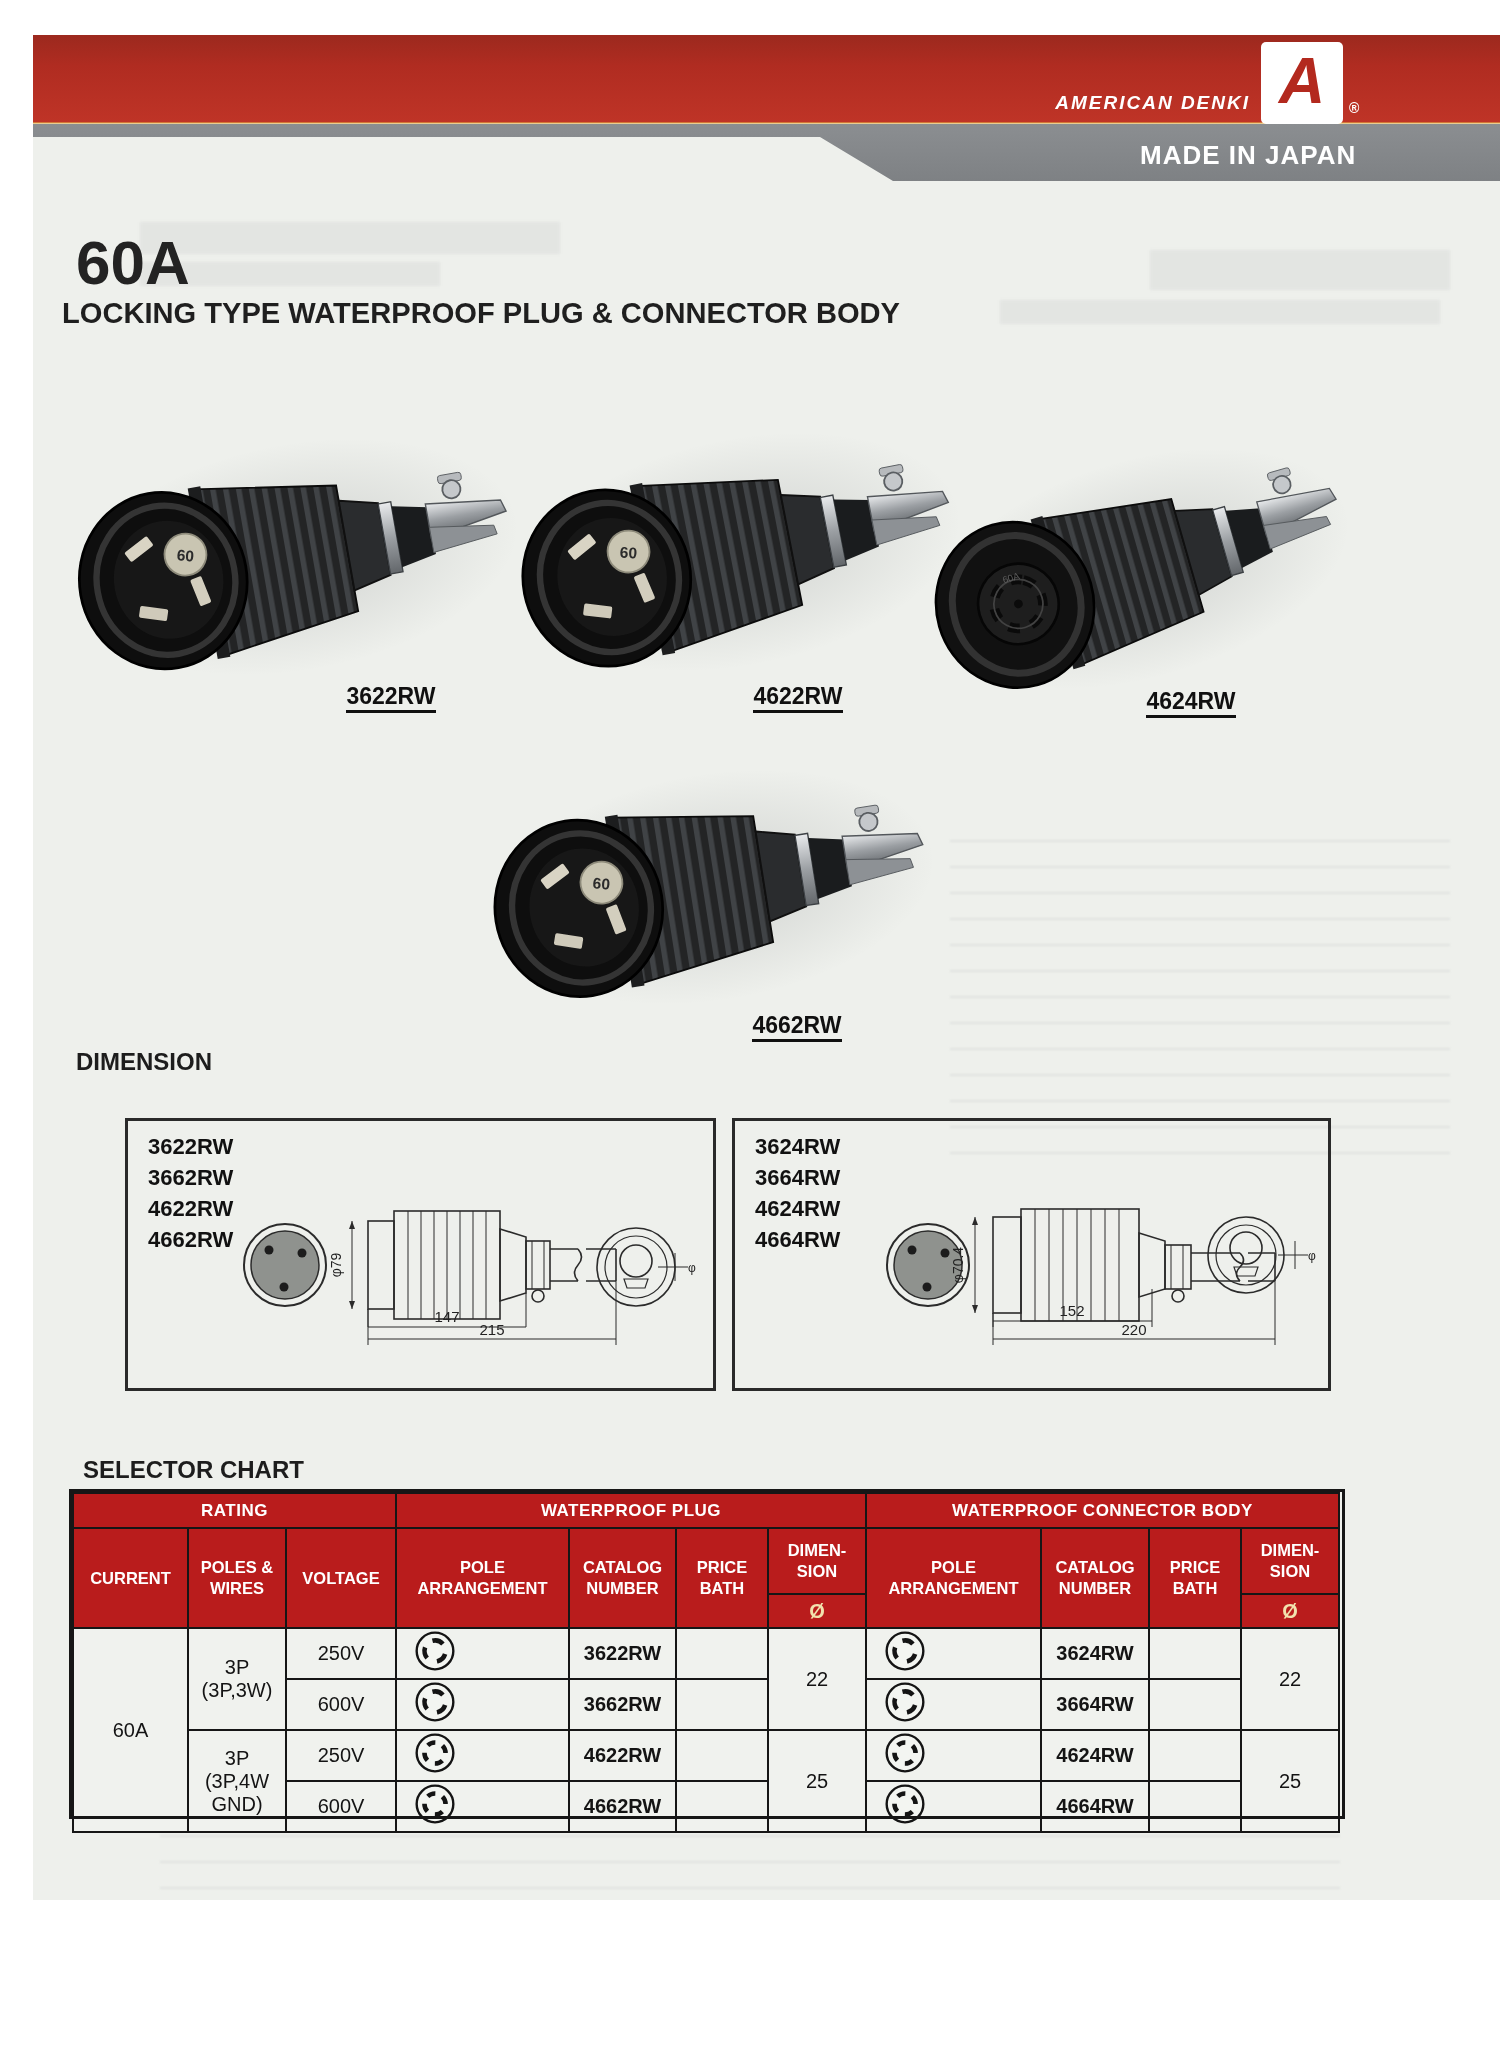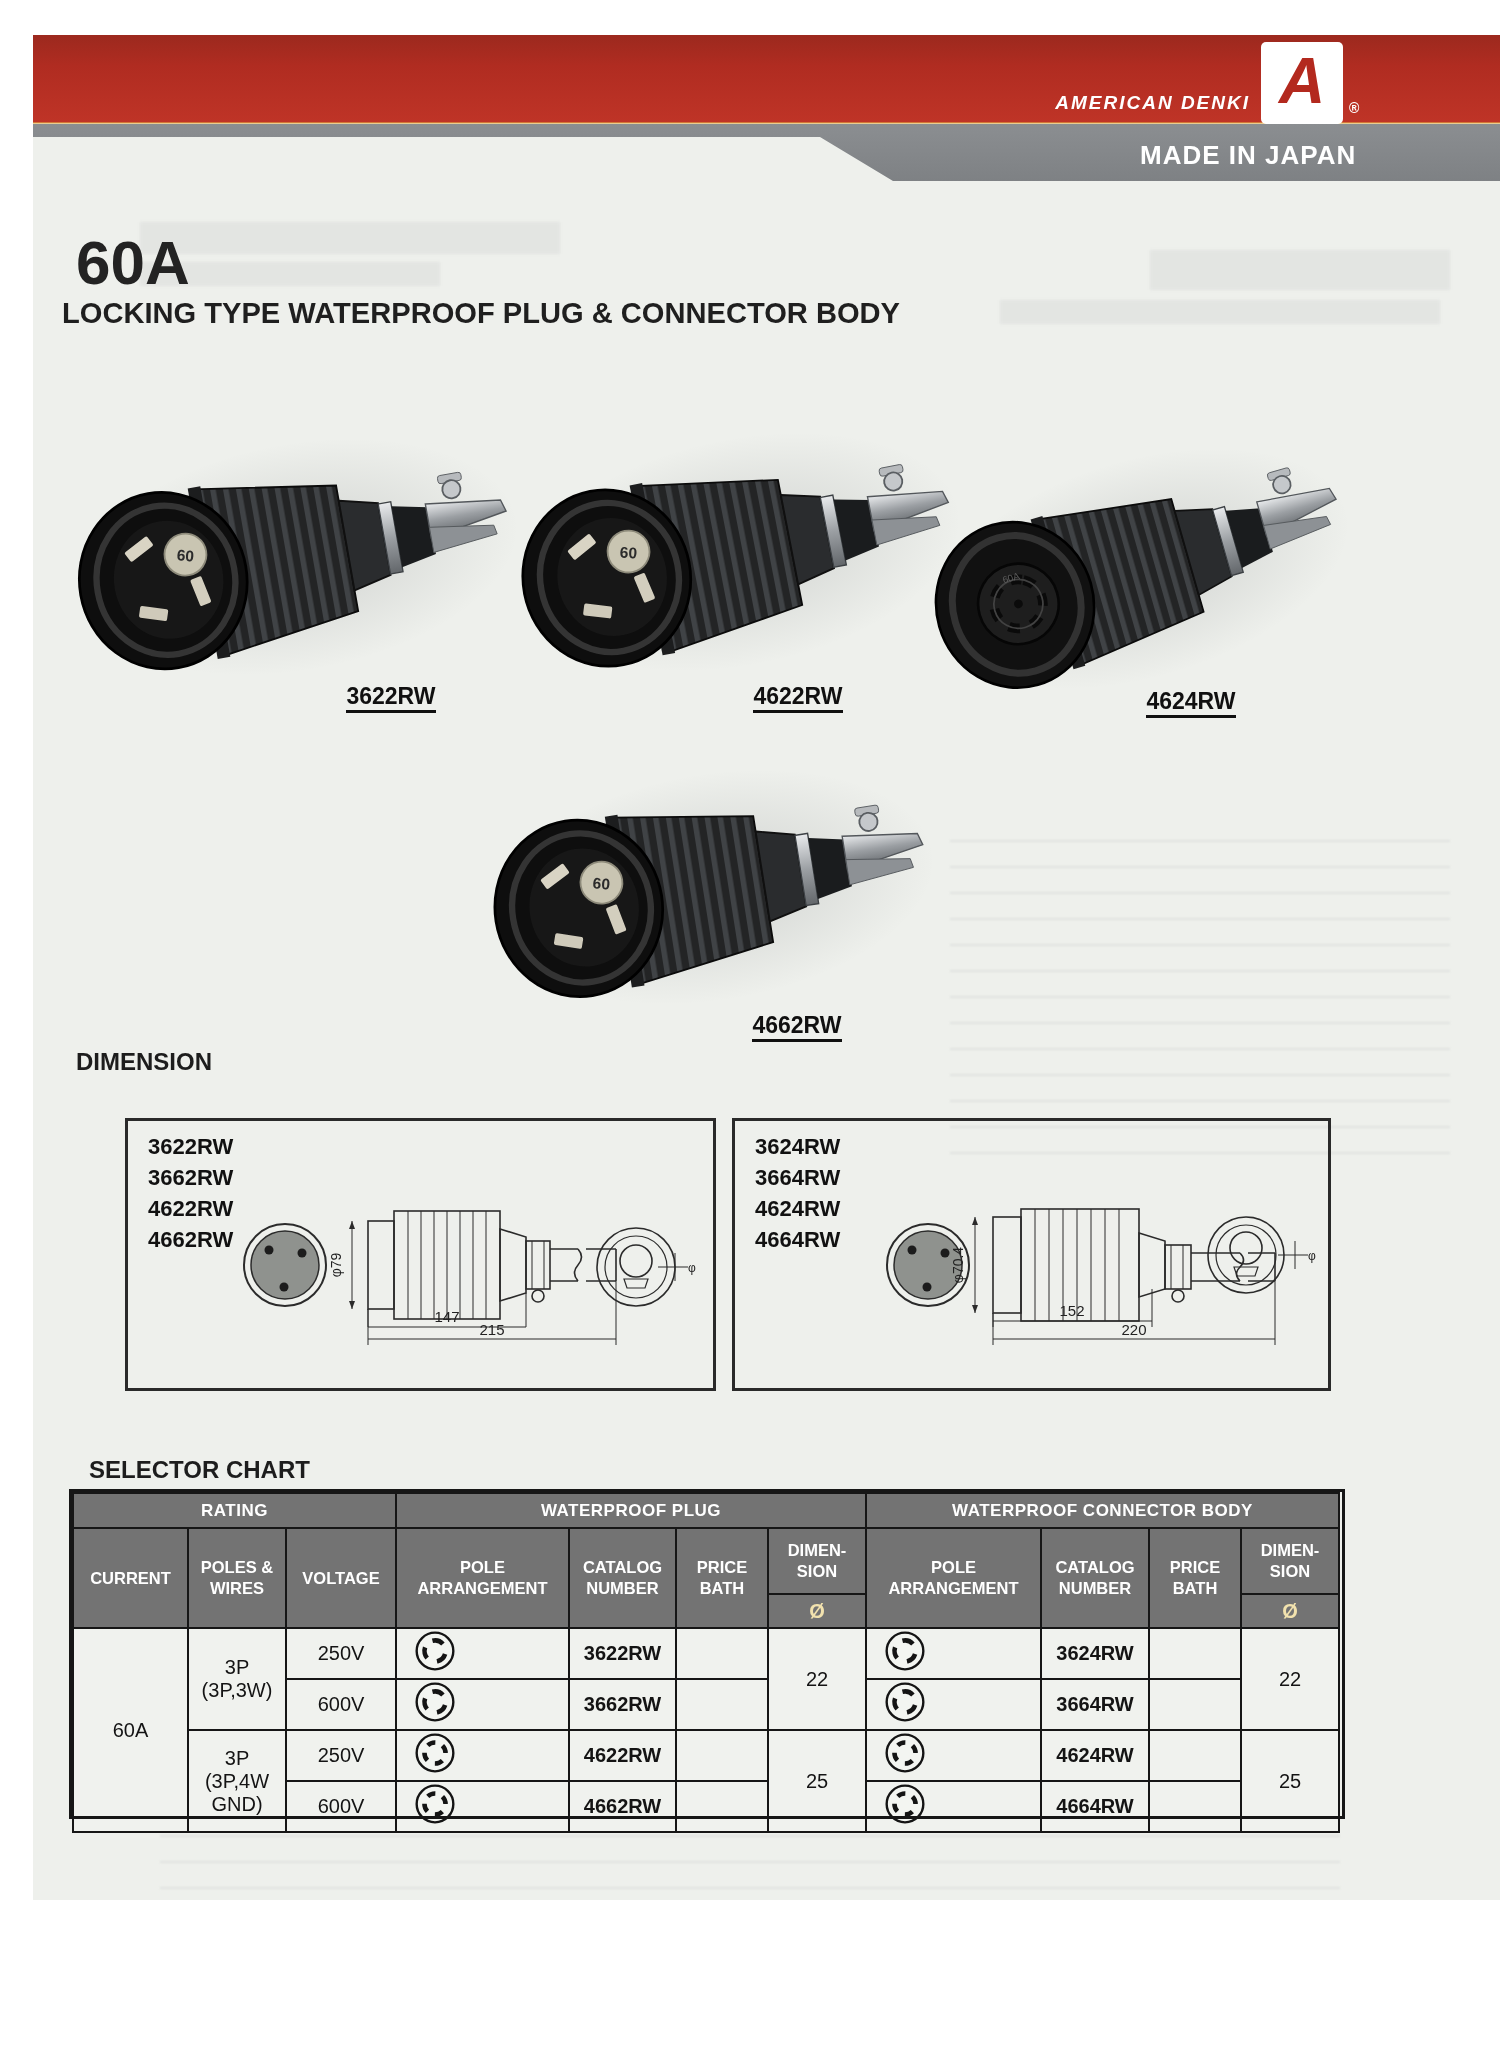--- a/index.html
+++ b/index.html
@@ -41,21 +41,21 @@
   .sec-head{font-size:24px;font-weight:bold;color:#1d1d1d;}
   .dim-box{position:absolute;border:3px solid #2a2a2a;background:transparent;}
   .models{position:absolute;left:20px;top:10px;font-size:22px;font-weight:bold;line-height:31px;color:#111;}
   .dim-draw{position:absolute;left:0;top:0;}
   .dim-draw text{font-family:"Liberation Sans",sans-serif;fill:#222;}
   
   #selector-table{position:absolute;left:72px;top:1492px;border-collapse:collapse;table-layout:fixed;
                   width:1266px;}
   #selector-table td{border:2px solid #161616;padding:0;text-align:center;vertical-align:middle;
                      overflow:hidden;}
-  #selector-table .hd{background:#737373;color:#fff;font-weight:bold;font-size:16.5px;line-height:1.25;}
+  #selector-table .hd{background:#b91c1c;color:#fff;font-weight:bold;font-size:16.5px;line-height:1.25;}
   #selector-table .grp{font-size:17px;letter-spacing:.5px;}
   #selector-table .data{background:#f0f2ee;font-size:20px;color:#141414;}
   #selector-table .cat{font-weight:bold;}
   #selector-table .icon-cell{text-align:left;padding-left:16px;}
   #selector-table .phi{color:#f2e2ae;font-size:20px;font-weight:bold;}
   .outer-border{position:absolute;left:69px;top:1489px;width:1270px;height:324px;
                 border:3px solid #161616;pointer-events:none;}
   
   #foot-mark{left:72px;top:1966px;color:#c22a1c;font-size:22px;font-weight:bold;}
   #foot-thai{left:100px;top:1959px;font-size:25px;color:#c14d22;}
@@ -259,21 +259,21 @@
         <path d="M499,146h24l-3,9h-18z" stroke-width="1.2"></path>
         <path d="M560,120v28 M543,134h30" stroke-width="1"></path>
       </g>
       <text x="228" y="144" font-size="14" text-anchor="middle" transform="rotate(-90 228 144)">φ70.4</text>
       <text x="337" y="195" font-size="15" text-anchor="middle">152</text>
       <text x="399" y="214" font-size="15" text-anchor="middle">220</text>
       <text x="573" y="139" font-size="12">φ</text>
     </svg>
   </div>
 
-  <div class="abs sec-head" style="left:89px;top:1456px;">SELECTOR CHART</div>
+  <div class="abs sec-head" style="left:83px;top:1456px;">SELECTOR CHART</div>
 
   <table id="selector-table">
     <colgroup>
       <col style="width:115px">
         <col style="width:98px">
         <col style="width:110px">
       <col style="width:173px">
         <col style="width:107px">
         <col style="width:92px">
         <col style="width:98px">

